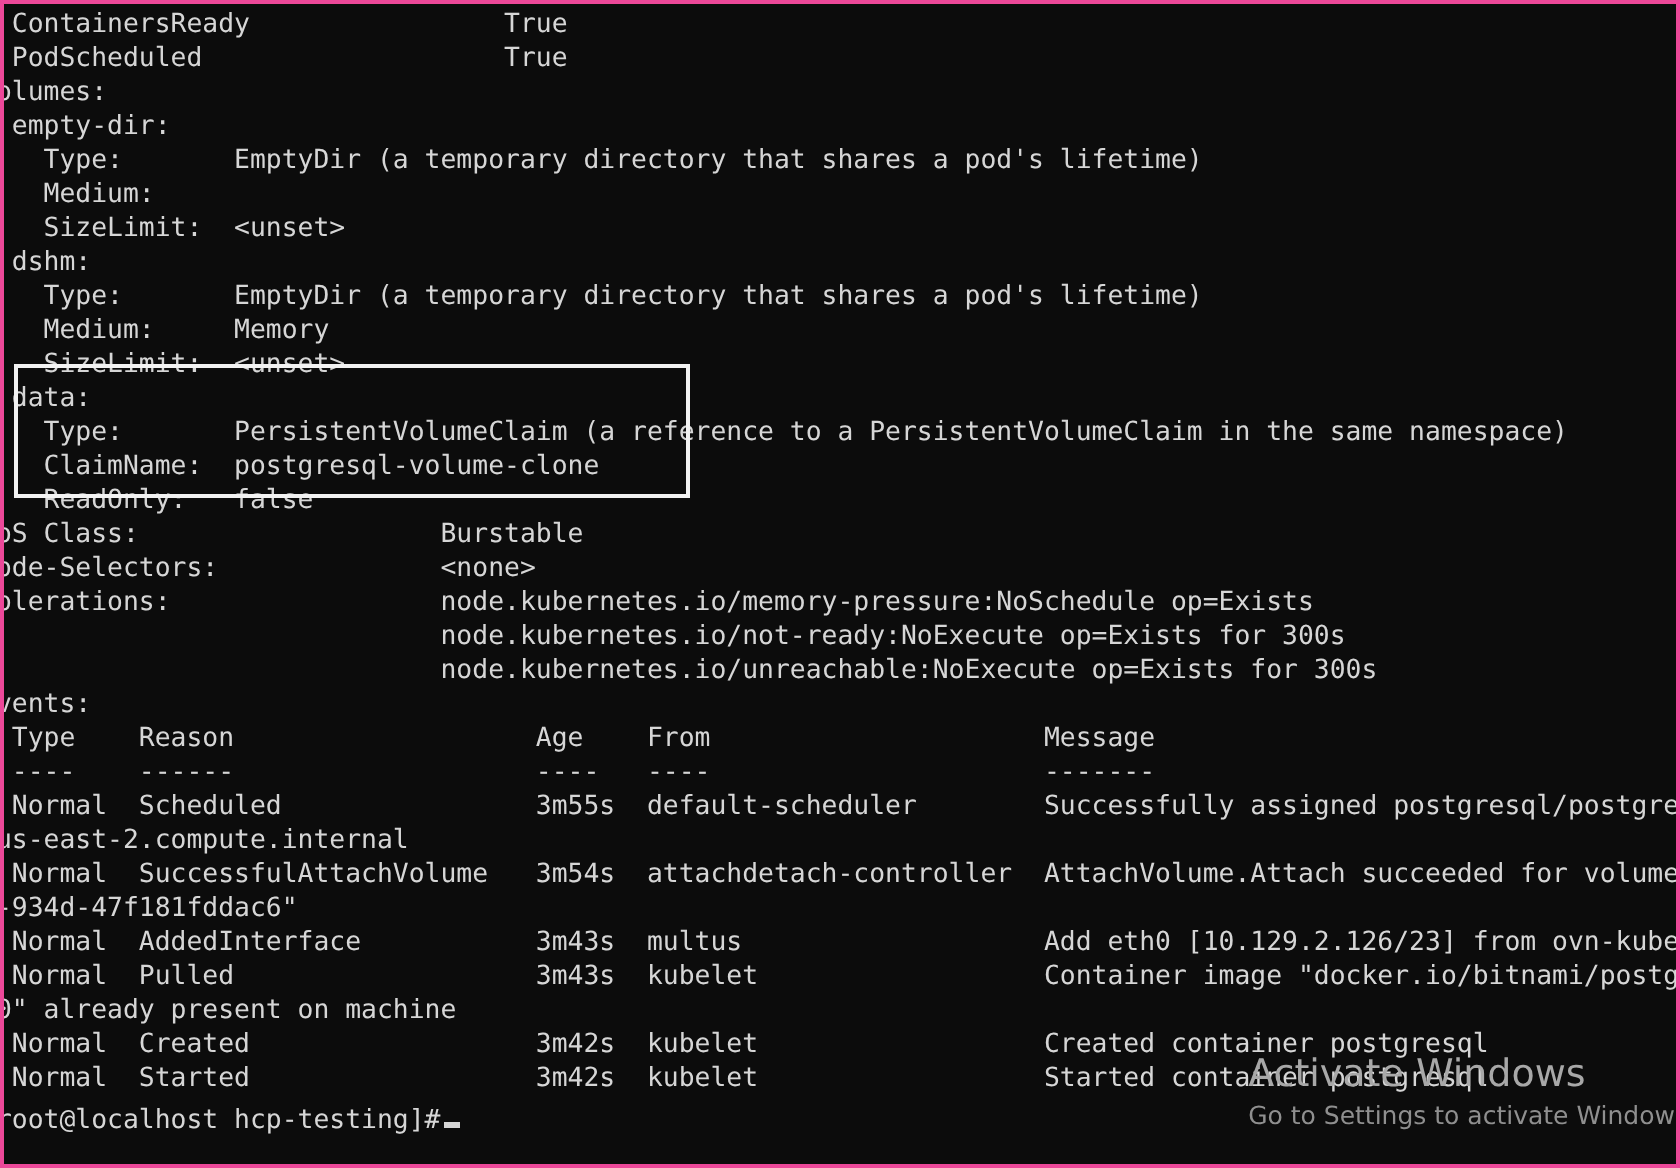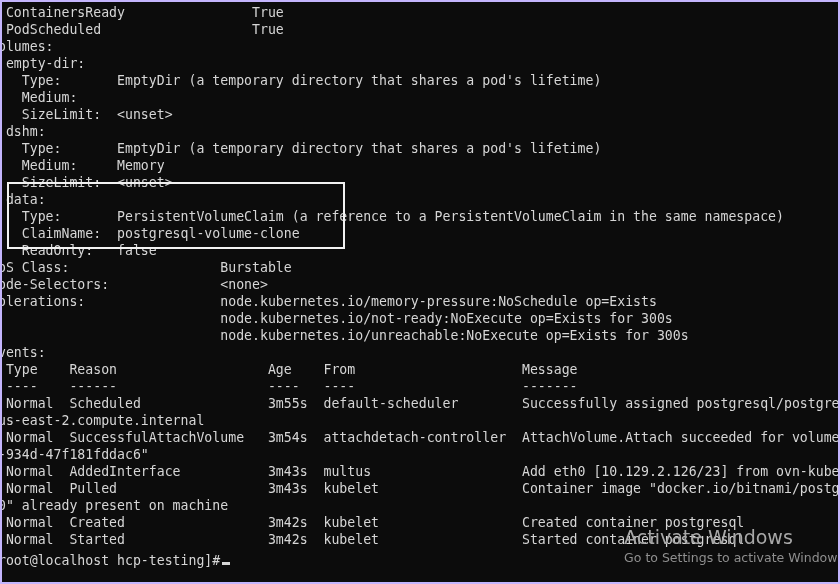--- a/index.html
+++ b/index.html
@@ -6,21 +6,21 @@
     margin: 0;
     padding: 0;
     background: #ffffff;
   }
   #screen {
     position: relative;
     width: 840px;
     height: 584px;
     background: #0c0c0c;
     box-sizing: border-box;
-    border: 2px solid #c4b5fd;
+    border: 2px solid #ec4899;
     overflow: hidden;
   }
   #terminal {
     position: absolute;
     left: -12px;
     top: 2px;
     width: 860px;
     height: 580px;
     font-family: "DejaVu Sans Mono", "Liberation Mono", monospace;
     font-size: 13.2px;

